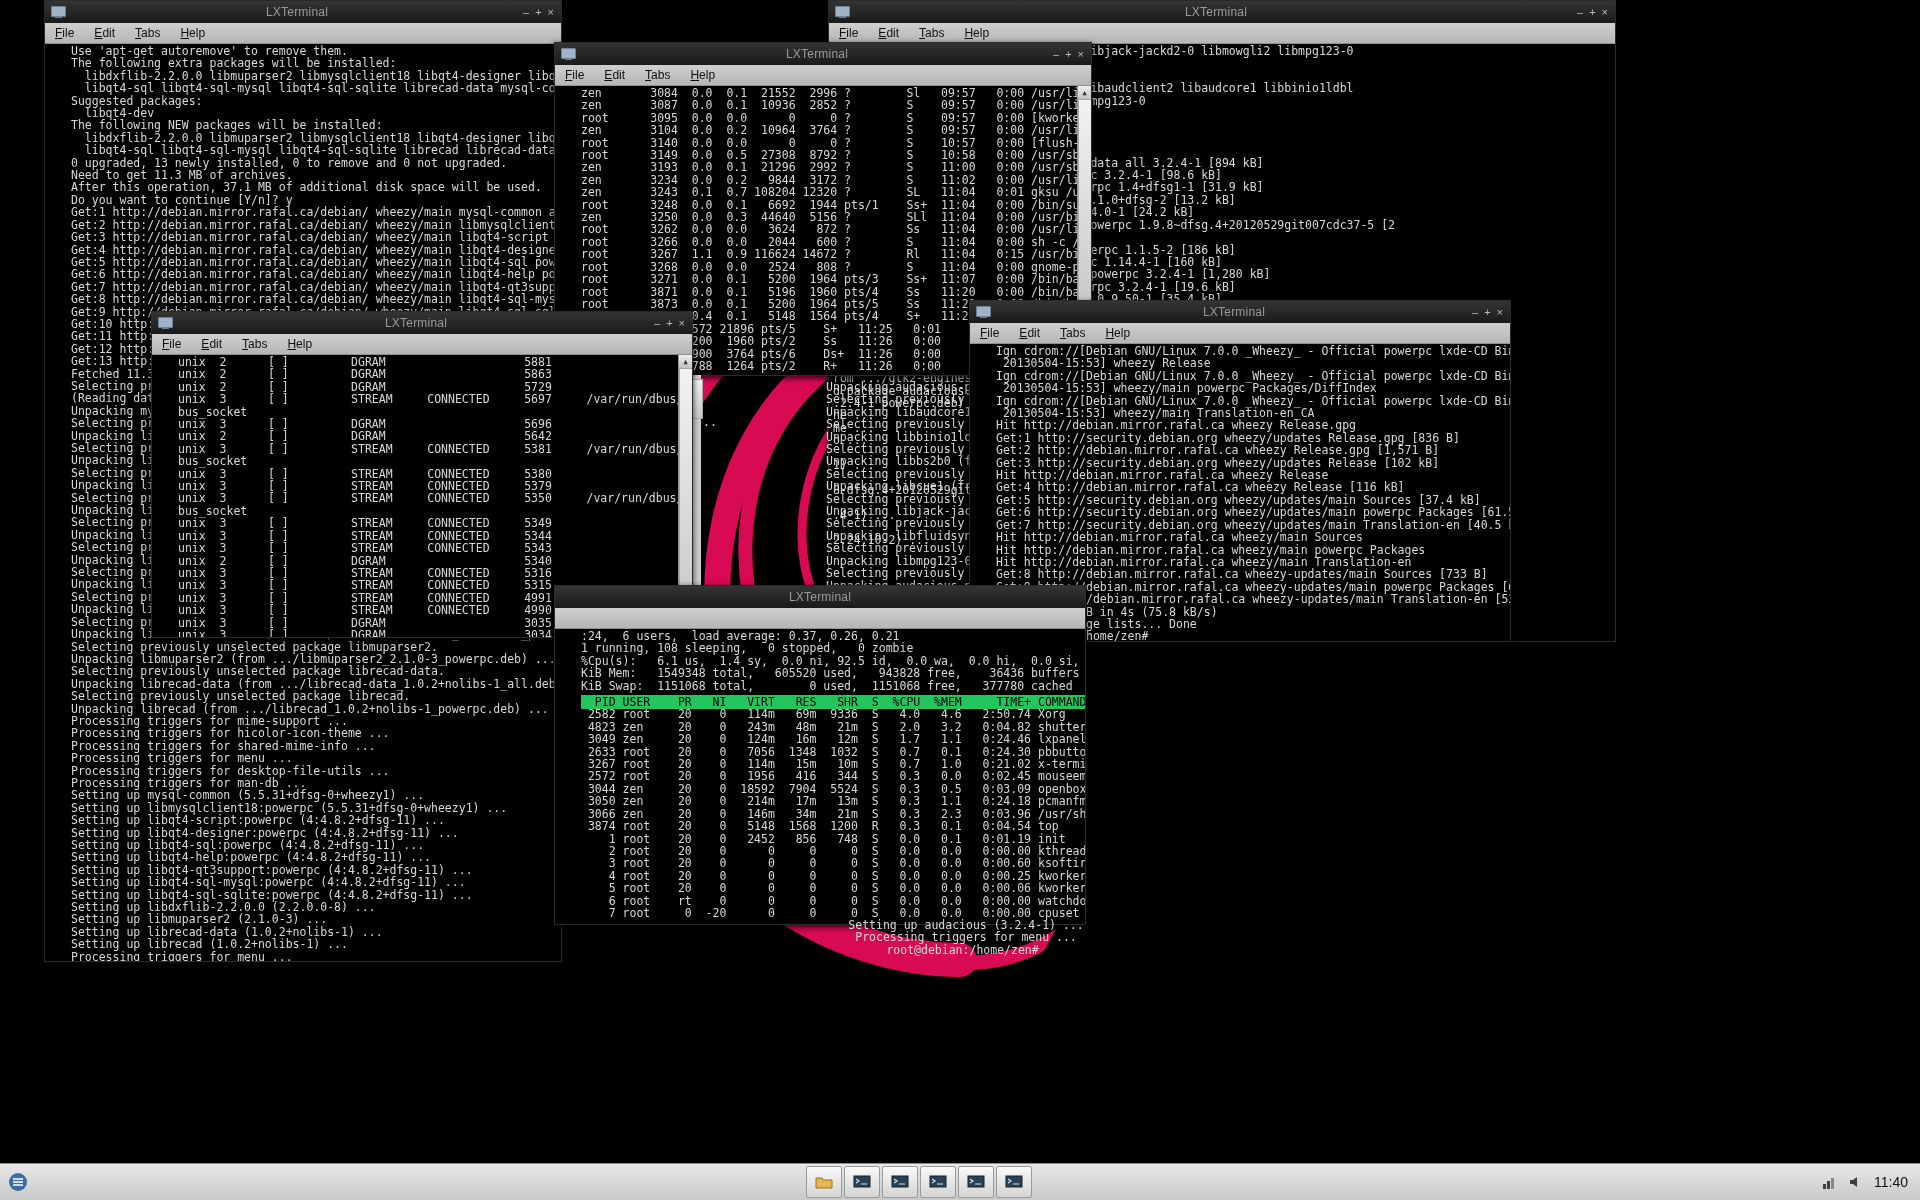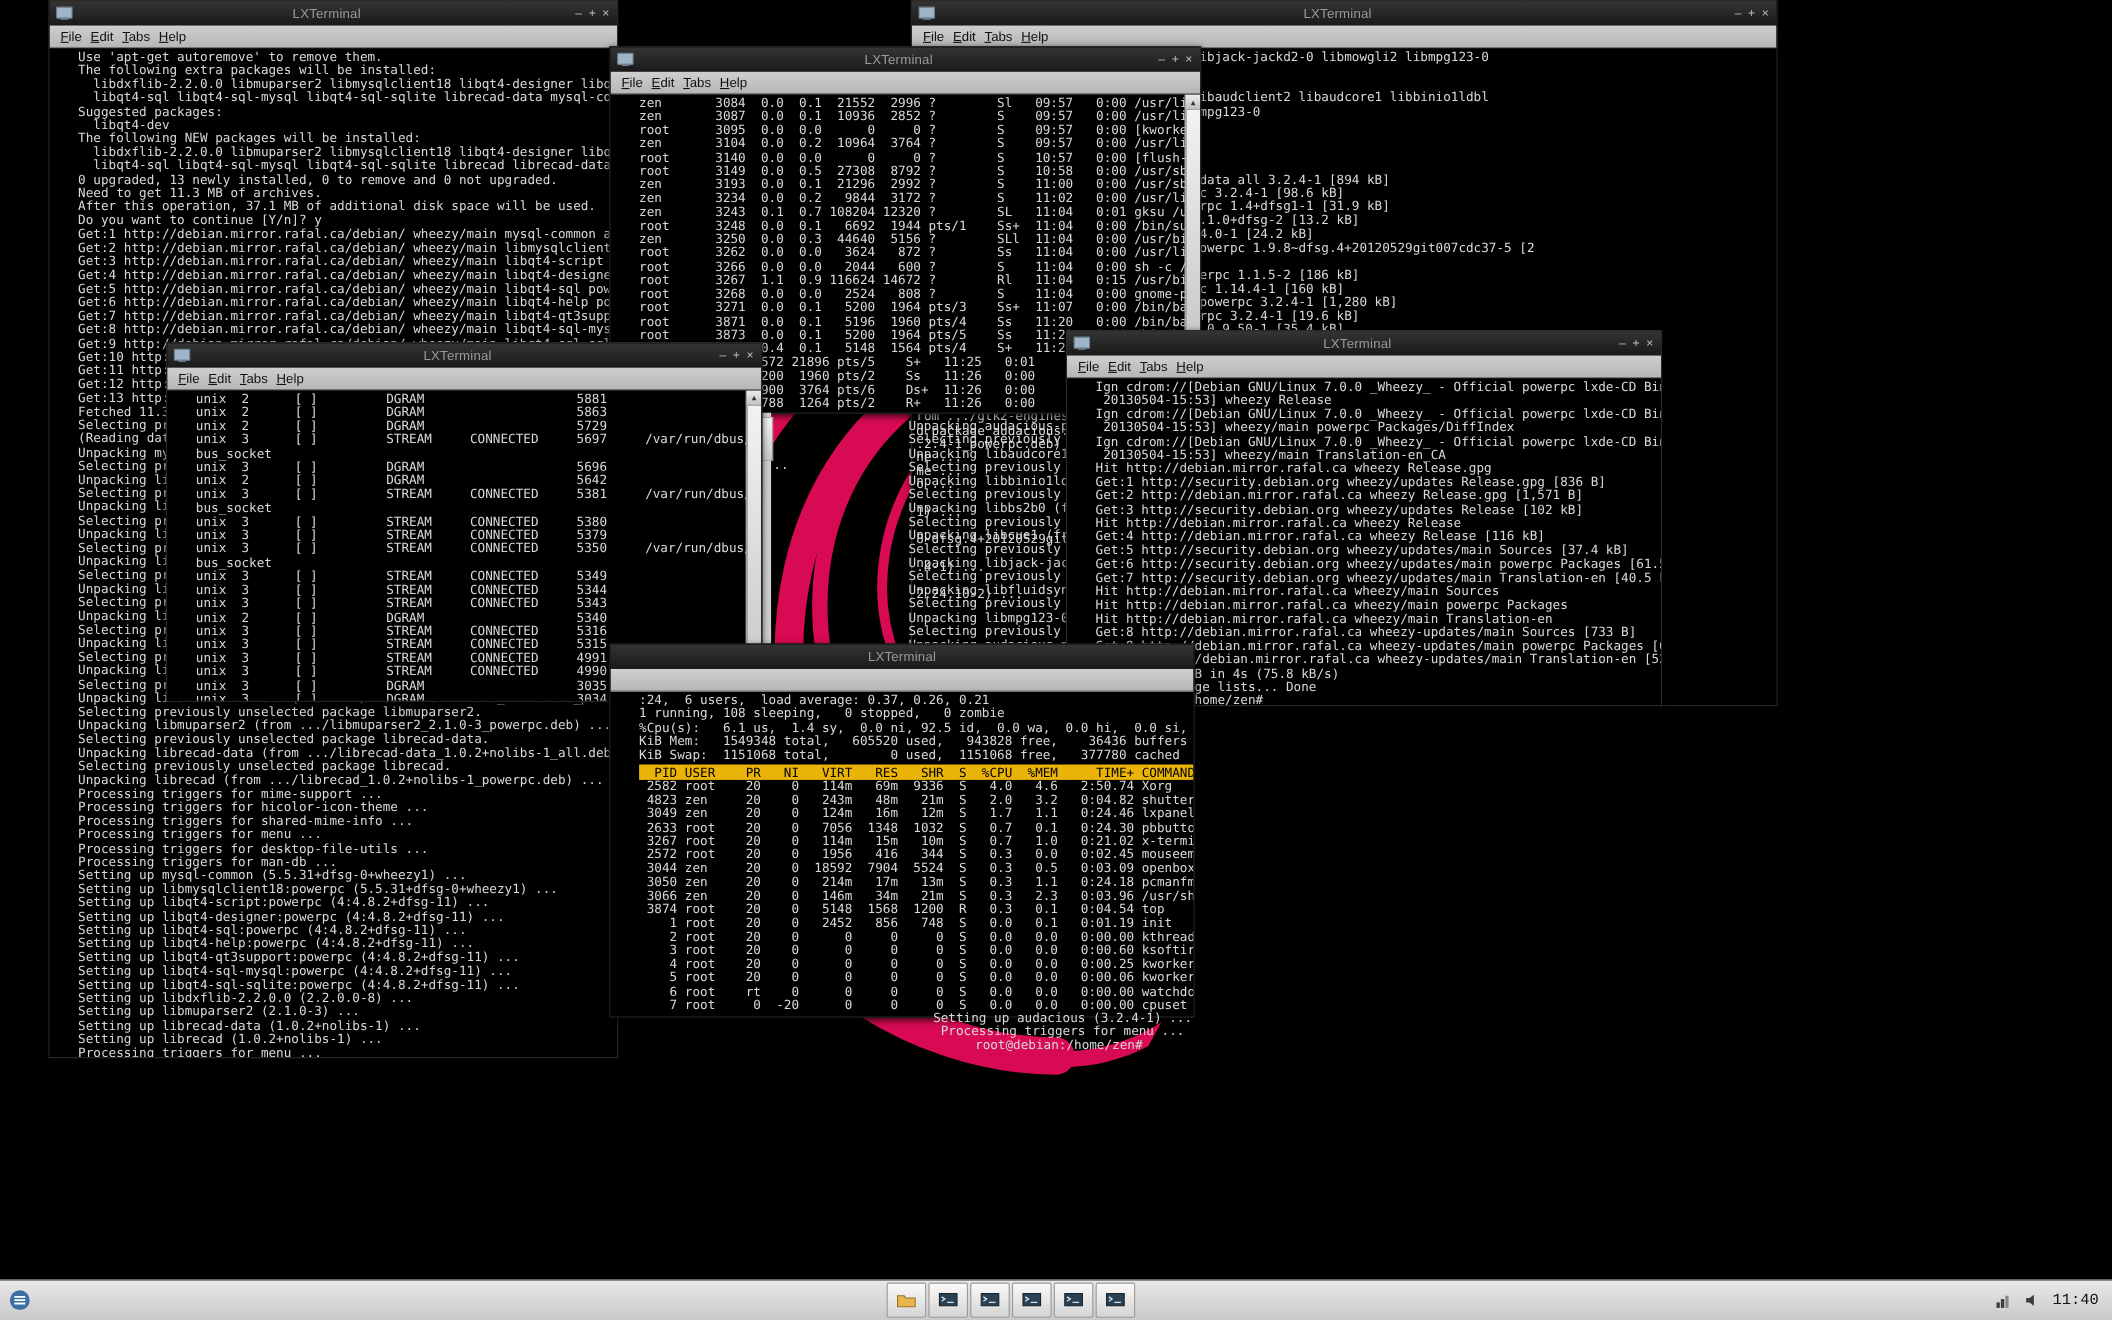--- a/index.html
+++ b/index.html
@@ -11,51 +11,51 @@
 
   
   #taskbar{position:absolute;left:0;bottom:0;width:1920px;height:36px;
     background:linear-gradient(#e8e8e8,#c9c9c9);border-top:1px solid #8d8d8d;
     display:flex;align-items:center;z-index:900;}
   #tb-left{width:36px;height:36px;display:flex;align-items:center;justify-content:center;}
   #tb-center{flex:0 0 auto;display:flex;align-items:center;gap:2px;margin-left:770px;}
   .tb-btn{width:34px;height:30px;border:1px solid #9a9a9a;background:linear-gradient(#fafafa,#d4d4d4);
     border-radius:2px;display:flex;align-items:center;justify-content:center;}
   #tb-right{margin-left:auto;display:flex;align-items:center;gap:10px;padding-right:12px;}
-  #tb-clock{font-family:Liberation Mono, monospace;font-size:14px;color:#111;}
+  #tb-clock{font-family:Liberation Sans, sans-serif;font-size:14px;color:#111;}
 
   
   .win{position:absolute;background:#000;box-shadow:0 2px 6px rgba(0,0,0,.8);
        border:1px solid #2b2b2b;display:flex;flex-direction:column;overflow:hidden;margin-left:44px;}
   .titlebar{height:22px;flex:0 0 22px;display:flex;align-items:center;
     background:linear-gradient(#3a3a3a,#1d1d1d);color:#cfcfcf;
     font-family:"Liberation Sans",sans-serif;font-size:12px;position:relative;}
   .titlebar.inactive{background:linear-gradient(#343434,#1a1a1a);color:#9a9a9a;}
   .tb-icon{width:18px;height:14px;margin:0 4px;flex:0 0 auto;position:relative;}
   .tb-icon i{position:absolute;left:2px;top:1px;width:13px;height:9px;background:#9fb4c8;
     border:1px solid #6d7f90;border-radius:1px;display:block;}
   .tb-icon i:after{content:"";position:absolute;left:3px;top:9px;width:7px;height:2px;background:#6d7f90;}
   .win-title{flex:1;text-align:center;letter-spacing:.2px;}
   .win-btns{display:flex;gap:6px;padding-right:7px;font-size:11px;color:#b9b9b9;line-height:1;}
   .win-btns span{cursor:default;}
   .menubar{height:20px;flex:0 0 20px;background:linear-gradient(#cfcfcf,#b6b6b6);
-    border-bottom:1px solid #8f8f8f;display:flex;align-items:center;gap:8px;padding-left:10px;
+    border-bottom:1px solid #8f8f8f;display:flex;align-items:center;gap:20px;padding-left:10px;
     font-family:"Liberation Sans",sans-serif;font-size:12px;color:#101010;}
   .menubar span u{text-decoration:underline;}
   .term{flex:1;position:relative;overflow:hidden;background:#000;padding-left:24px;}
   .term pre{margin:0;padding:1px 2px;color:#d9d9d9;font-size:11.5px;line-height:12.4px;
     white-space:pre;font-family:"DejaVu Sans Mono","Liberation Mono",monospace;}
   .term.transparent{background:transparent;}
   .win.transparent{background:transparent;}
   .sb{position:absolute;right:0;top:0;width:13px;height:100%;background:#d3d3d3;border-left:1px solid #999;}
   .sb .up,.sb .dn{width:13px;height:13px;background:linear-gradient(#eee,#c2c2c2);border-bottom:1px solid #a0a0a0;
      display:flex;align-items:center;justify-content:center;font-size:7px;color:#333;}
   .sb .dn{position:absolute;bottom:0;border-top:1px solid #a0a0a0;border-bottom:none;}
   .sb .thumb{position:absolute;left:0;width:13px;background:linear-gradient(#f2f2f2,#cacaca);border:1px solid #a8a8a8;}
-  .hdrrow{background:#eab308;color:#000;}
+  .hdrrow{background:#22c55e;color:#000;}
 </style>
 </head>
 <body>
 
 <div id="desktop">
 
   <svg id="swirl-svg" width="1920" height="1200" viewBox="0 0 1920 1200" style="position:absolute;left:0;top:0;">
     <g fill="none" stroke="#d70a53" stroke-linecap="round">
       <path d="M 930 250 C 700 280 600 480 640 680 C 680 880 840 960 960 960" stroke-width="34"></path>
       <path d="M 980 300 C 790 320 700 470 720 640 C 740 810 870 900 980 905" stroke-width="26"></path>

